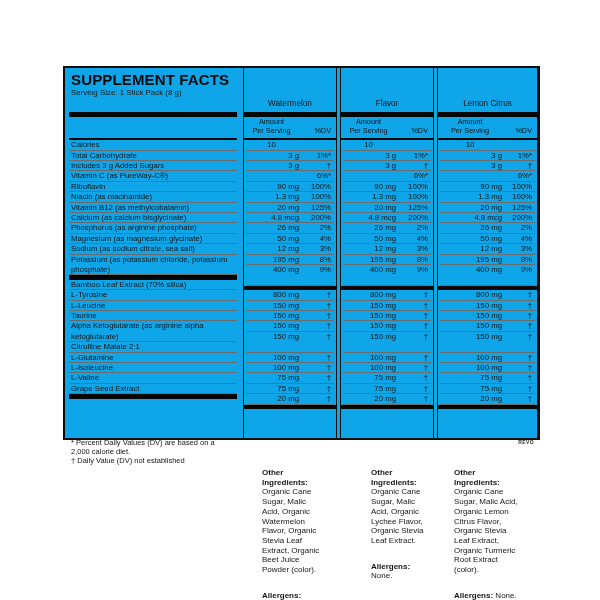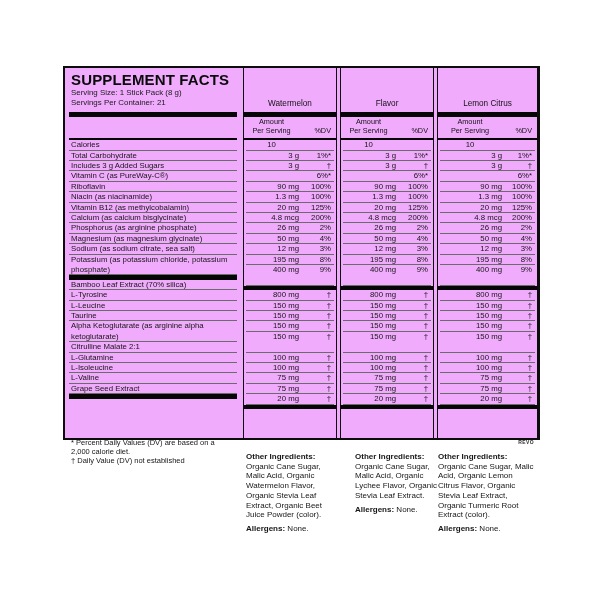--- a/index.html
+++ b/index.html
@@ -4,21 +4,21 @@
 <style>
   html,body { margin:0; padding:0; }
   body {
     width:600px; height:600px; background:#ffffff; position:relative;
     font-family:"Liberation Sans", sans-serif; color:#151515;
     -webkit-font-smoothing:antialiased;
   }
   .facts {
     position:absolute; left:63px; top:66px; width:477px; height:374px;
     border:2px solid #0d0d0d; box-sizing:border-box;
-    display:flex; column-gap:3px; background:#f0abfc;
+    display:flex; column-gap:3px; background:#0ea5e9;
   }
   .col { display:flex; flex-direction:column; box-sizing:border-box; min-width:0; }
   .label-col { width:175px; }
   .flavor-col { border-left:1.5px solid #0d0d0d; border-right:1.5px solid #0d0d0d; }
   .fc-sm { width:94px; }
   .fc-lg { width:101px; }
 
   .zoneA { height:44px; position:relative; flex:none; }
   .label-col .zoneA { padding:3px 4px 0 6px; box-sizing:border-box; }
   .title { font-size:15px; font-weight:bold; letter-spacing:0.15px; color:#0a0a0a; line-height:17px; white-space:nowrap; }
@@ -52,36 +52,35 @@
   .secbar { height:4.5px; background:#060606; flex:none; }
   .label-col .secbar { margin:0 3px 0 4px; }
 
   .footzone { flex:1; position:relative;margin-top:38px; }
   .label-col .footzone { padding:2.5px 14px 0 6px; box-sizing:border-box; }
   .fn { font-size:7.5px; line-height:8.9px; color:#161616; }
   .revo { position:absolute; right:3px; bottom:2px; font-size:5px; font-weight:bold;
           letter-spacing:0.4px; color:#2e2e2e; }
 
   .ing { position:absolute; top:452px; width:93px; font-size:8px; line-height:9.7px; color:#161616; }
-  .ing p { margin:0; }
+  .ing p { margin:16px; }
   .ing .alg { margin-top:4.5px; }
   #ing0 { left:246px; }
   #ing1 { left:355px; }
   #ing2 { left:438px; width:96px; }
 </style>
 </head>
 <body>
 
 <div class="facts">
 
   <div class="col label-col">
     <div class="zoneA">
       <div class="title">SUPPLEMENT FACTS</div>
       <div class="serv">Serving Size: 1 Stick Pack (8 g)</div>
-      <div class="serv">Servings Per Container: 21</div>
     </div>
     <div class="barA"></div>
     <div class="zoneB"></div>
     <div class="barB"></div>
     <div class="rows" id="rows-label">
         <div class="row">
           <span class="lbl">Calories</span>
         </div>
         <div class="row">
           <span class="lbl">Total Carbohydrate</span>

